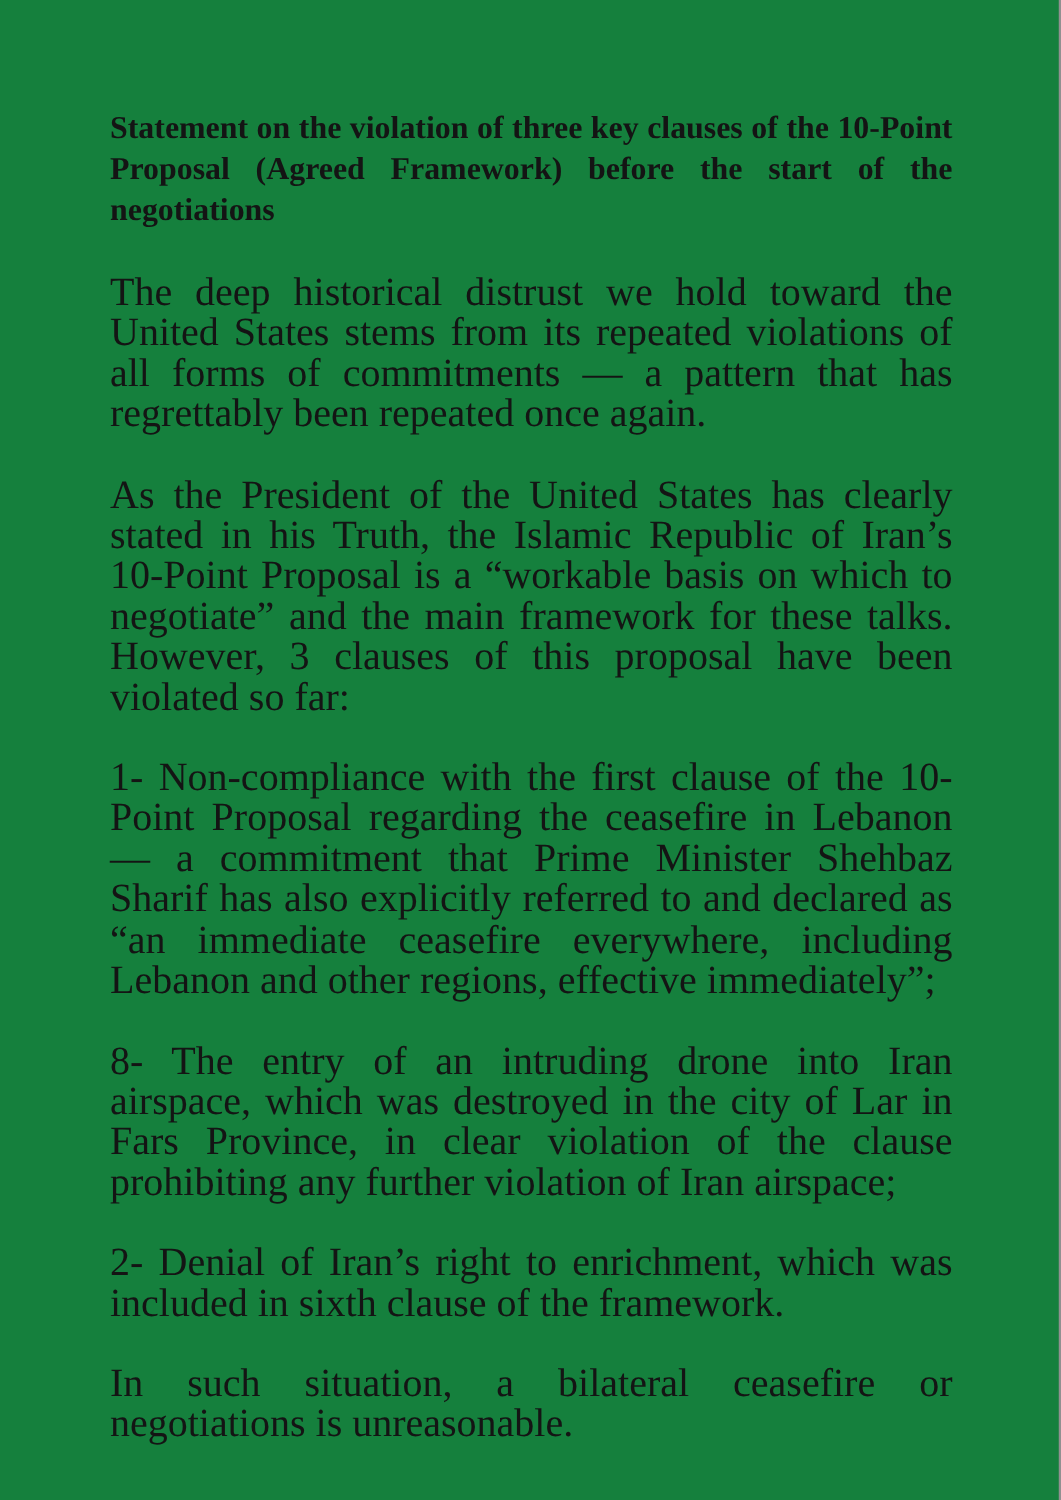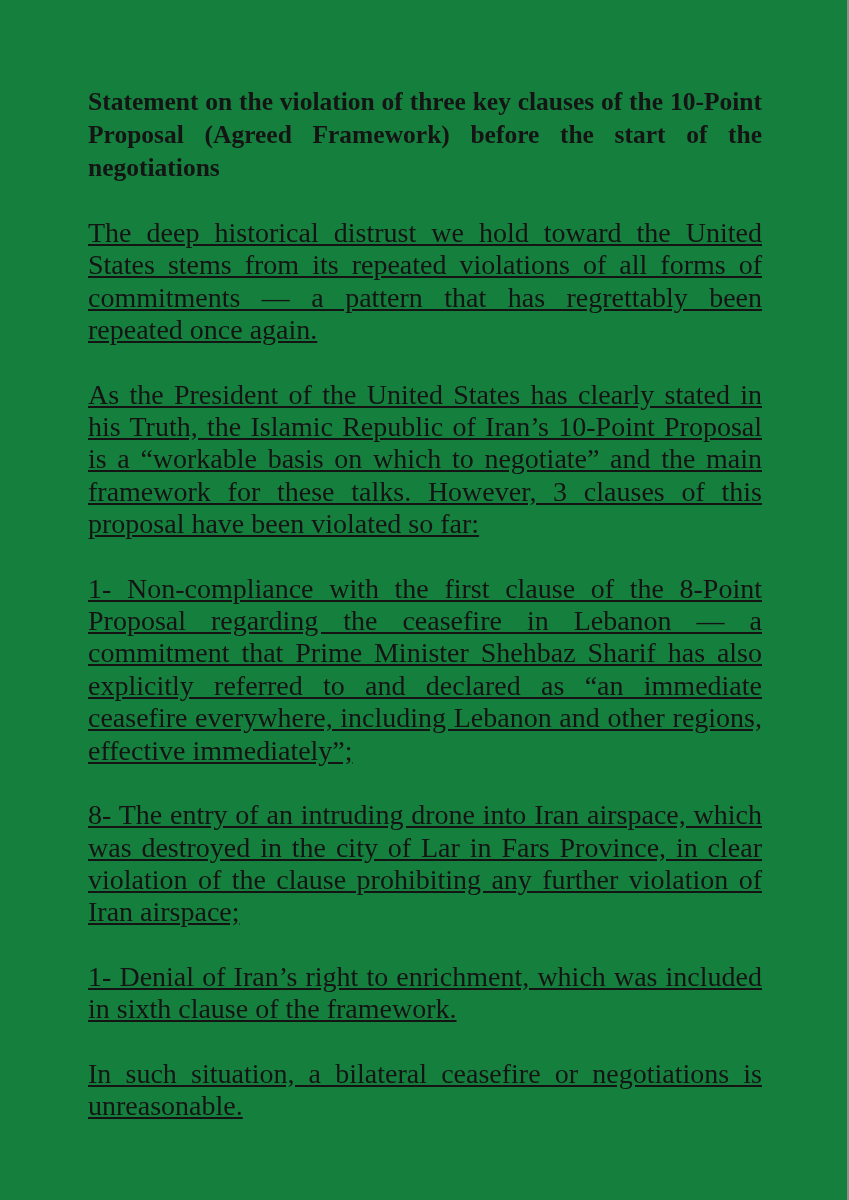--- a/index.html
+++ b/index.html
@@ -31,43 +31,42 @@
     background: #909090;
   }
   .doc-heading {
     font-size: 25.5px;
     font-weight: bold;
     line-height: 33px;
     text-align: justify;
     margin: 0 0 33px 0;
   }
   .doc-para {
-    font-size: 28px;
+    font-size: 32px;
     line-height: 32.4px;
     text-align: justify;
     margin: 0 0 32px 0;
-    text-decoration: underline;
   }
   .doc-para:last-child {
     margin-bottom: 12px;
   }
 </style>
 </head>
 <body>
 
 <div class="page">
   <h1 class="doc-heading">Statement on the violation of three key clauses of the 10-Point Proposal (Agreed Framework) before the start of the negotiations</h1>
 
   <p class="doc-para">The deep historical distrust we hold toward the United States stems from its repeated violations of all forms of commitments — a pattern that has regrettably been repeated once again.</p>
 
   <p class="doc-para">As the President of the United States has clearly stated in his Truth, the Islamic Republic of Iran’s 10-Point Proposal is a “workable basis on which to negotiate” and the main framework for these talks. However, 3 clauses of this proposal have been violated so far:</p>
 
-  <p class="doc-para">1- Non-compliance with the first clause of the 8-Point Proposal regarding the ceasefire in Lebanon — a commitment that Prime Minister Shehbaz Sharif has also explicitly referred to and declared as “an immediate ceasefire everywhere, including Lebanon and other regions, effective immediately”;</p>
+  <p class="doc-para">1- Non-compliance with the first clause of the 10-Point Proposal regarding the ceasefire in Lebanon — a commitment that Prime Minister Shehbaz Sharif has also explicitly referred to and declared as “an immediate ceasefire everywhere, including Lebanon and other regions, effective immediately”;</p>
 
   <p class="doc-para">8- The entry of an intruding drone into Iran airspace, which was destroyed in the city of Lar in Fars Province, in clear violation of the clause prohibiting any further violation of Iran airspace;</p>
 
-  <p class="doc-para">1- Denial of Iran’s right to enrichment, which was included  in sixth clause of the framework.</p>
+  <p class="doc-para">2- Denial of Iran’s right to enrichment, which was included  in sixth clause of the framework.</p>
 
 
   <p class="doc-para">In such situation, a bilateral ceasefire or negotiations is unreasonable.</p>
 </div>
 
 <div class="edge-line"></div>
 
 </body></html>

